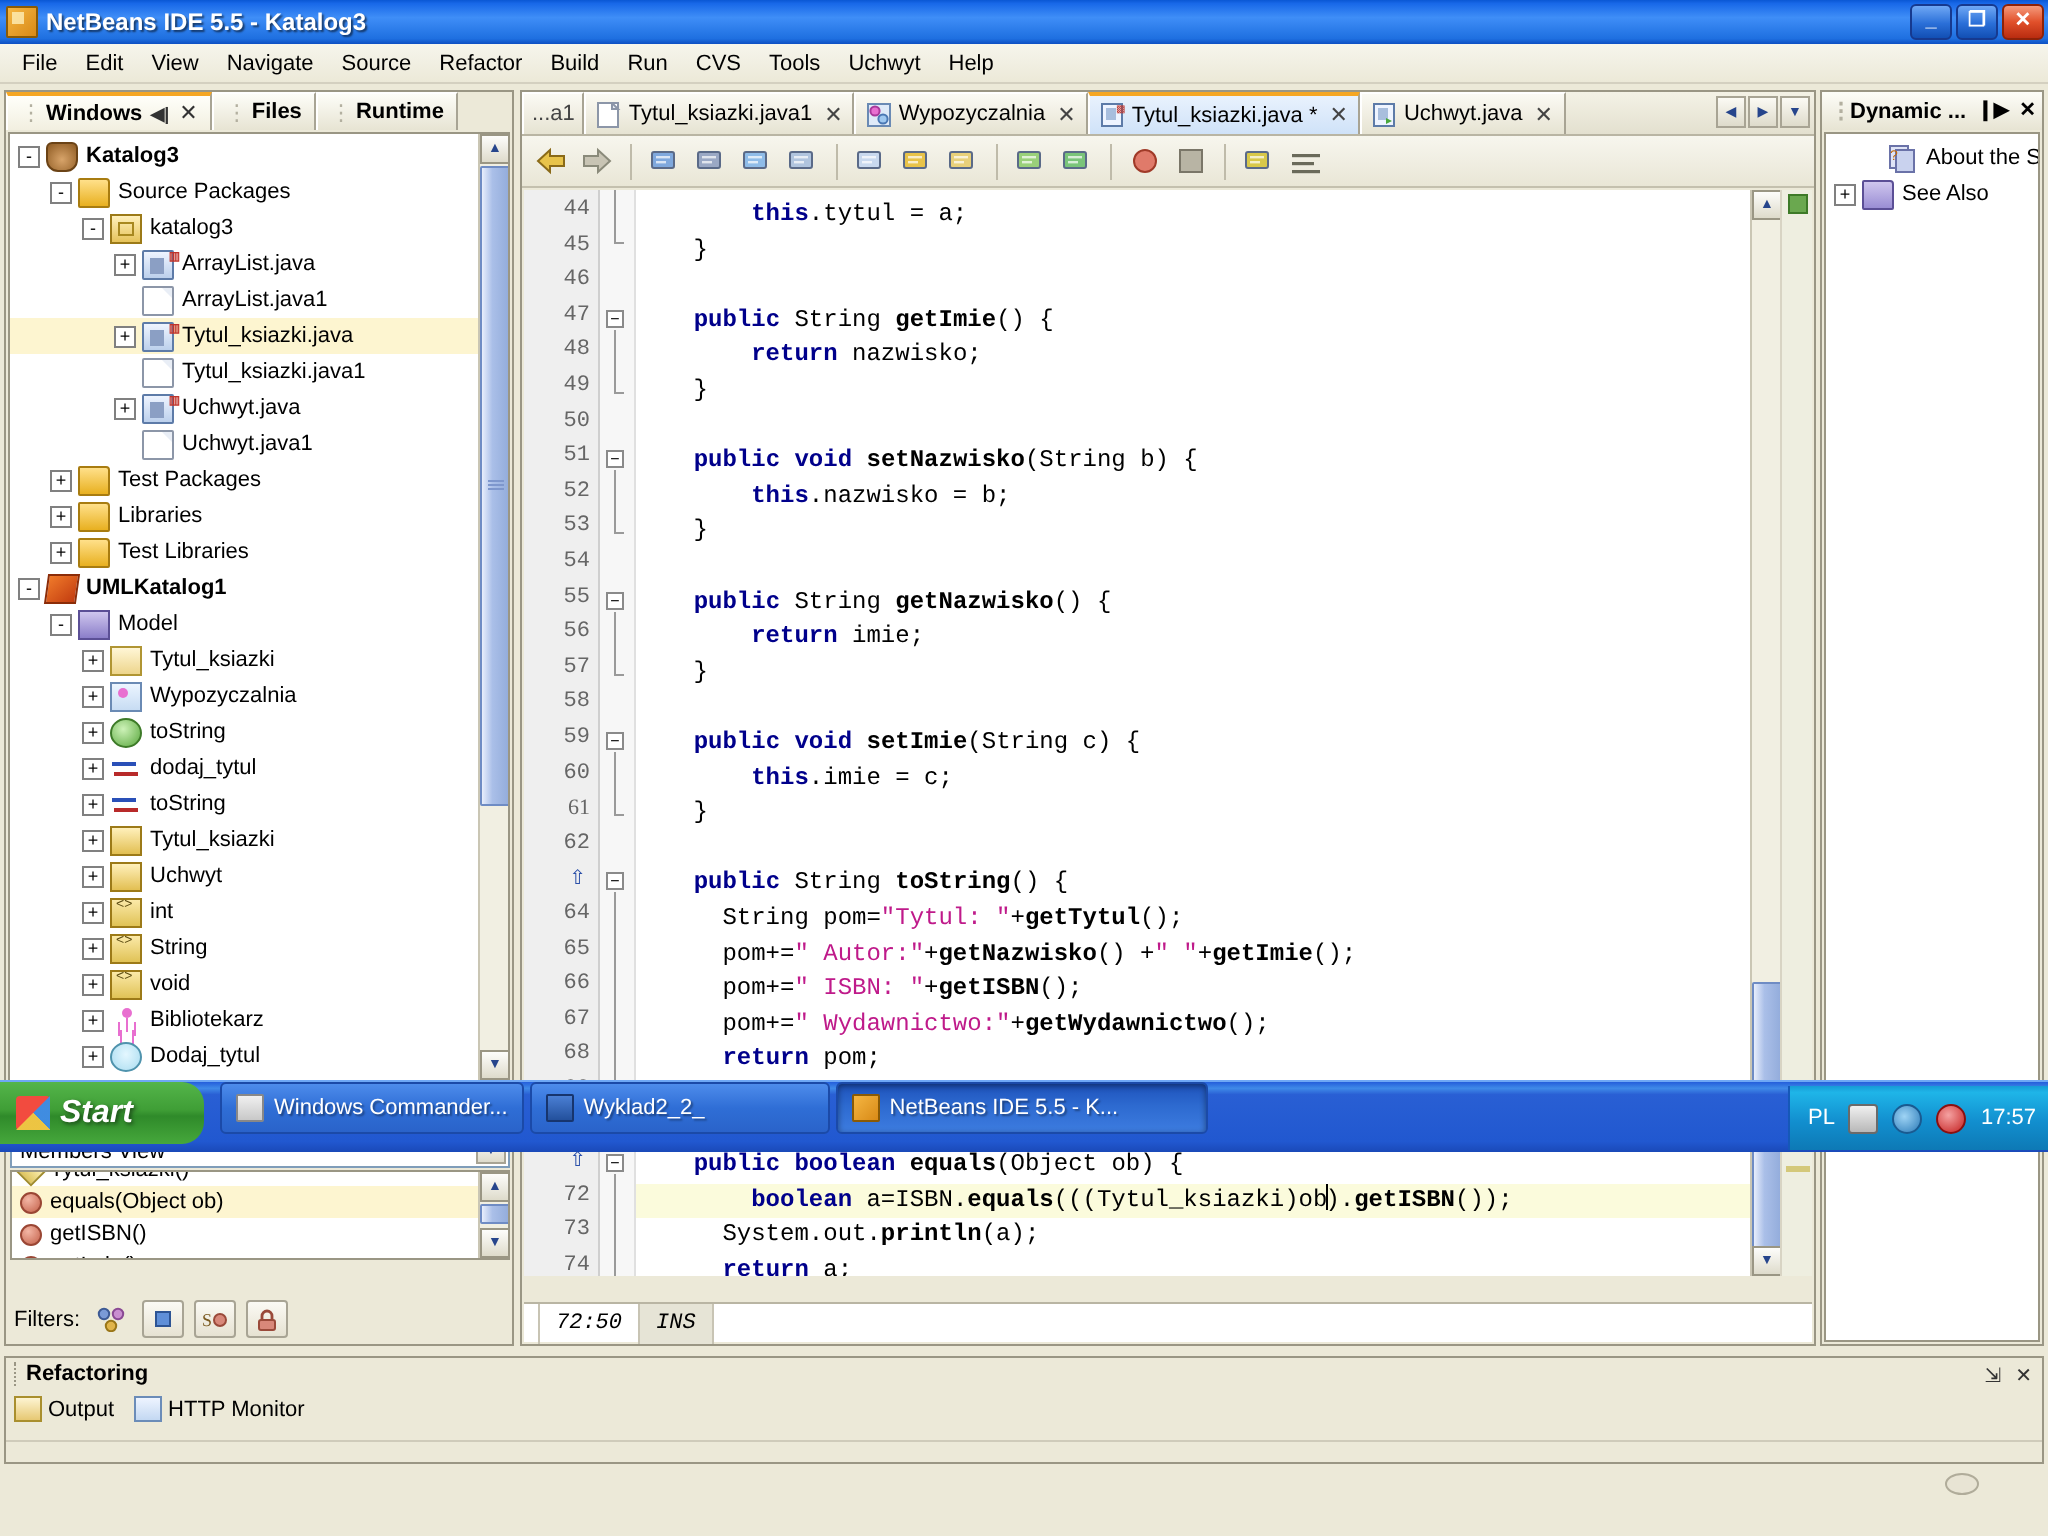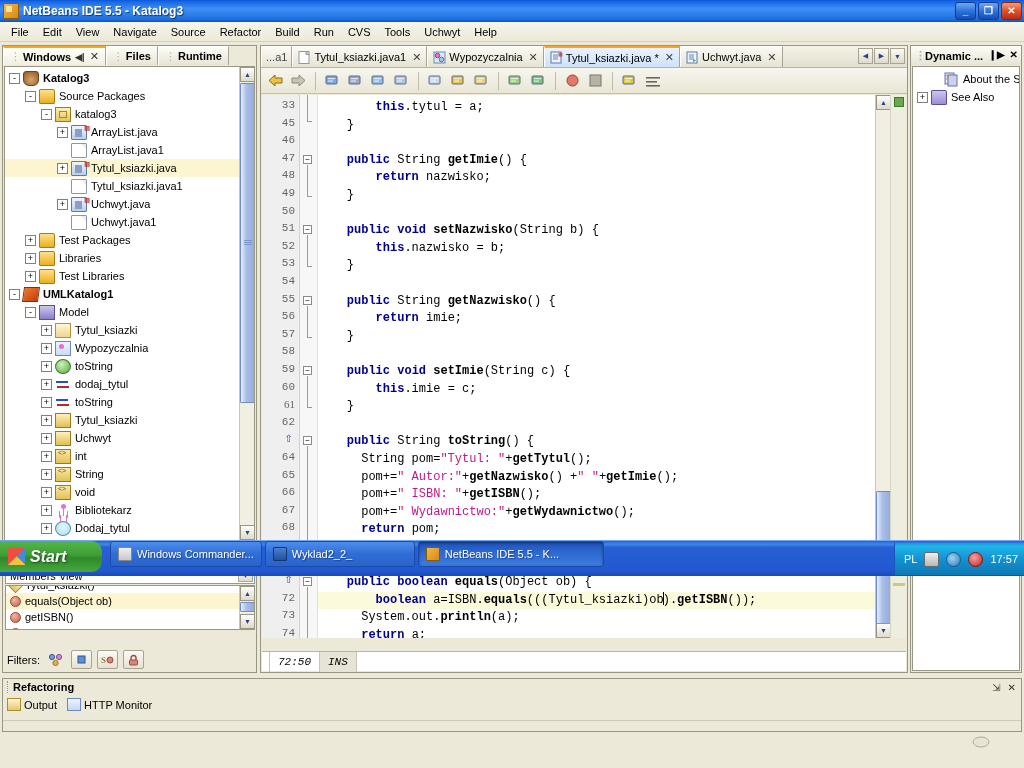--- a/index.html
+++ b/index.html
@@ -671,21 +671,21 @@
           <svg width="16" height="14">
             <rect x="1" y="3" width="14" height="1.6" fill="#6a6a5a"></rect>
             <rect x="1" y="7" width="11" height="1.6" fill="#6a6a5a"></rect>
             <rect x="1" y="11" width="14" height="1.6" fill="#6a6a5a"></rect>
           </svg>
         </div>
       </div>
 
     <div class="code-area">
       <div class="gutter" id="gutter">
-          <div class="ln" style="top: 4px;">33</div>
+          <div class="ln" style="top: 4px;">44</div>
           <div class="ln" style="top: 21.6px;">45</div>
           <div class="ln" style="top: 39.2px;">46</div>
           <div class="ln" style="top: 56.8px;">47</div>
           <div class="ln" style="top: 74.4px;">48</div>
           <div class="ln" style="top: 92px;">49</div>
           <div class="ln" style="top: 109.6px;">50</div>
           <div class="ln" style="top: 127.2px;">51</div>
           <div class="ln" style="top: 144.8px;">52</div>
           <div class="ln" style="top: 162.4px;">53</div>
           <div class="ln" style="top: 180px;">54</div>

